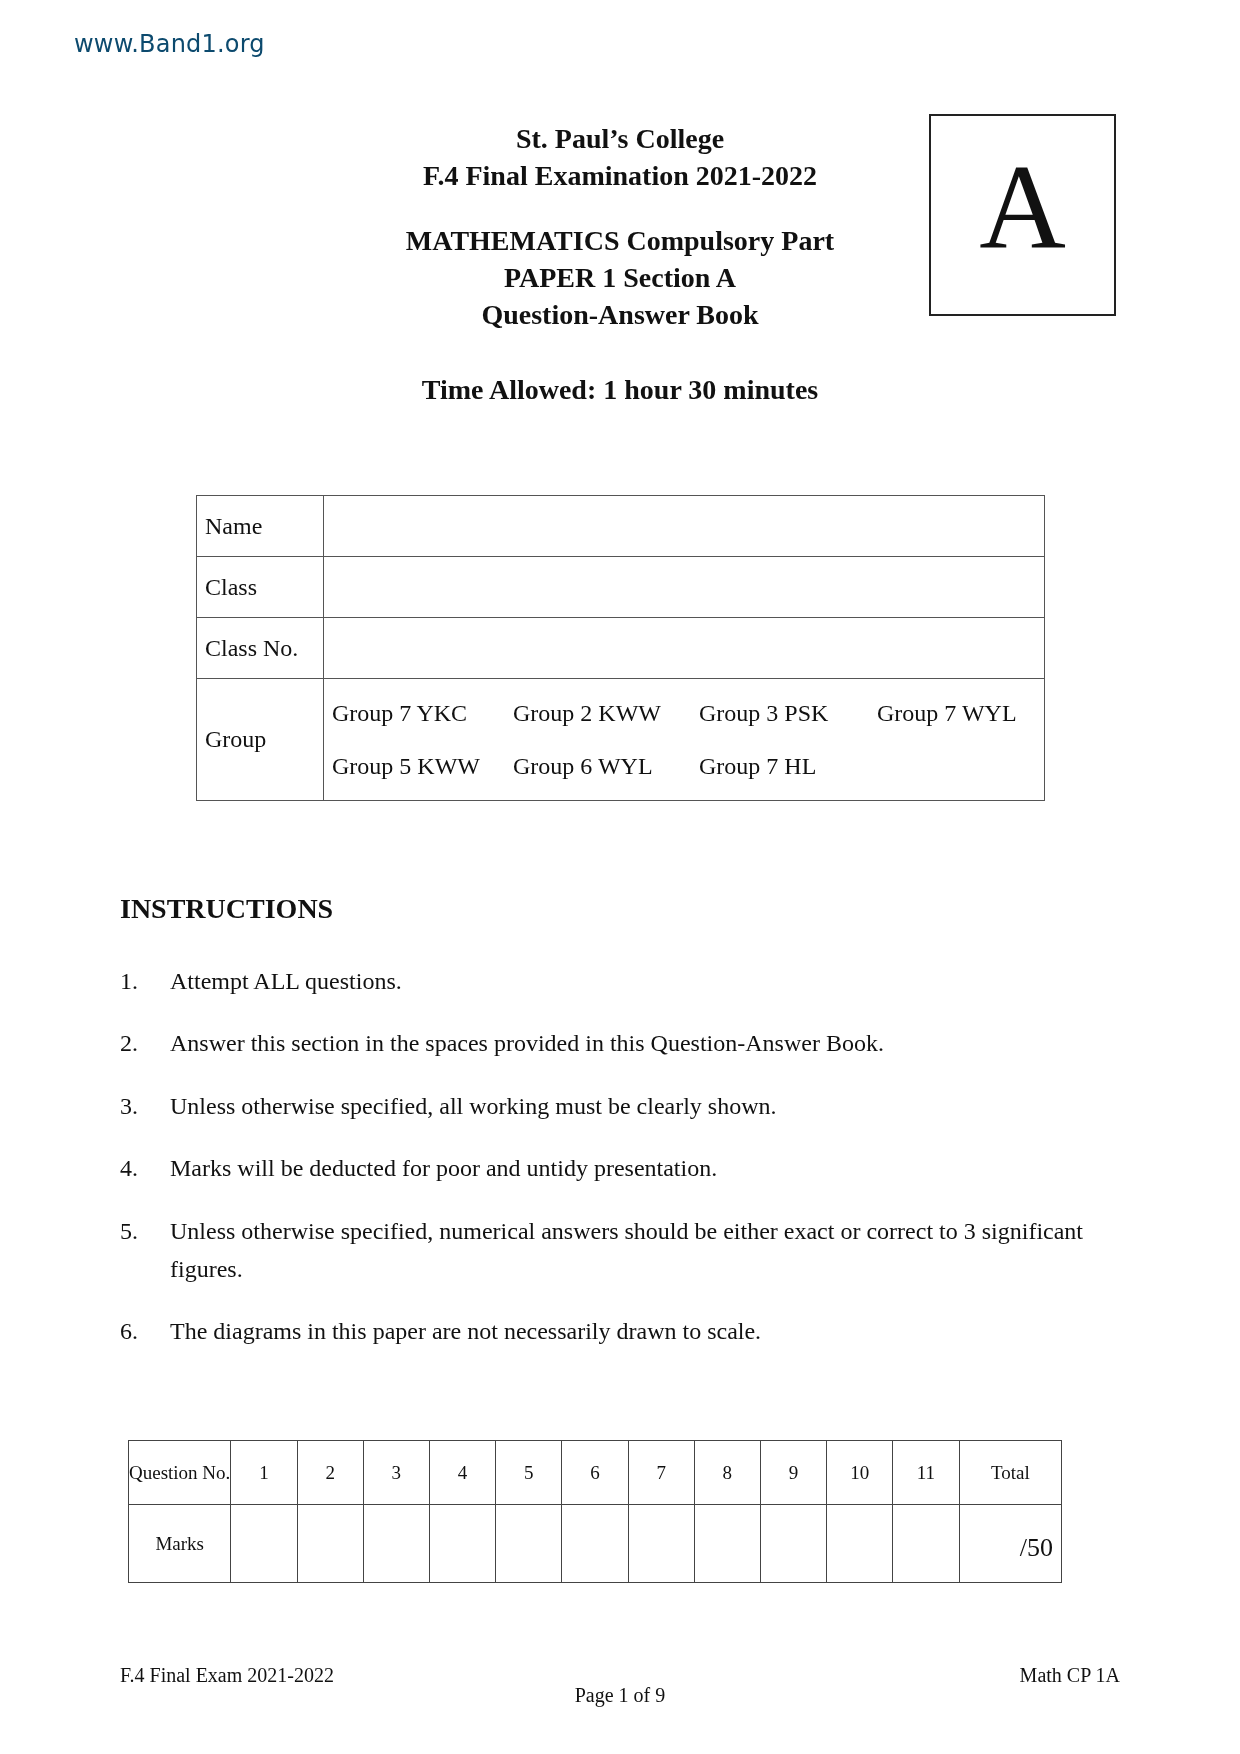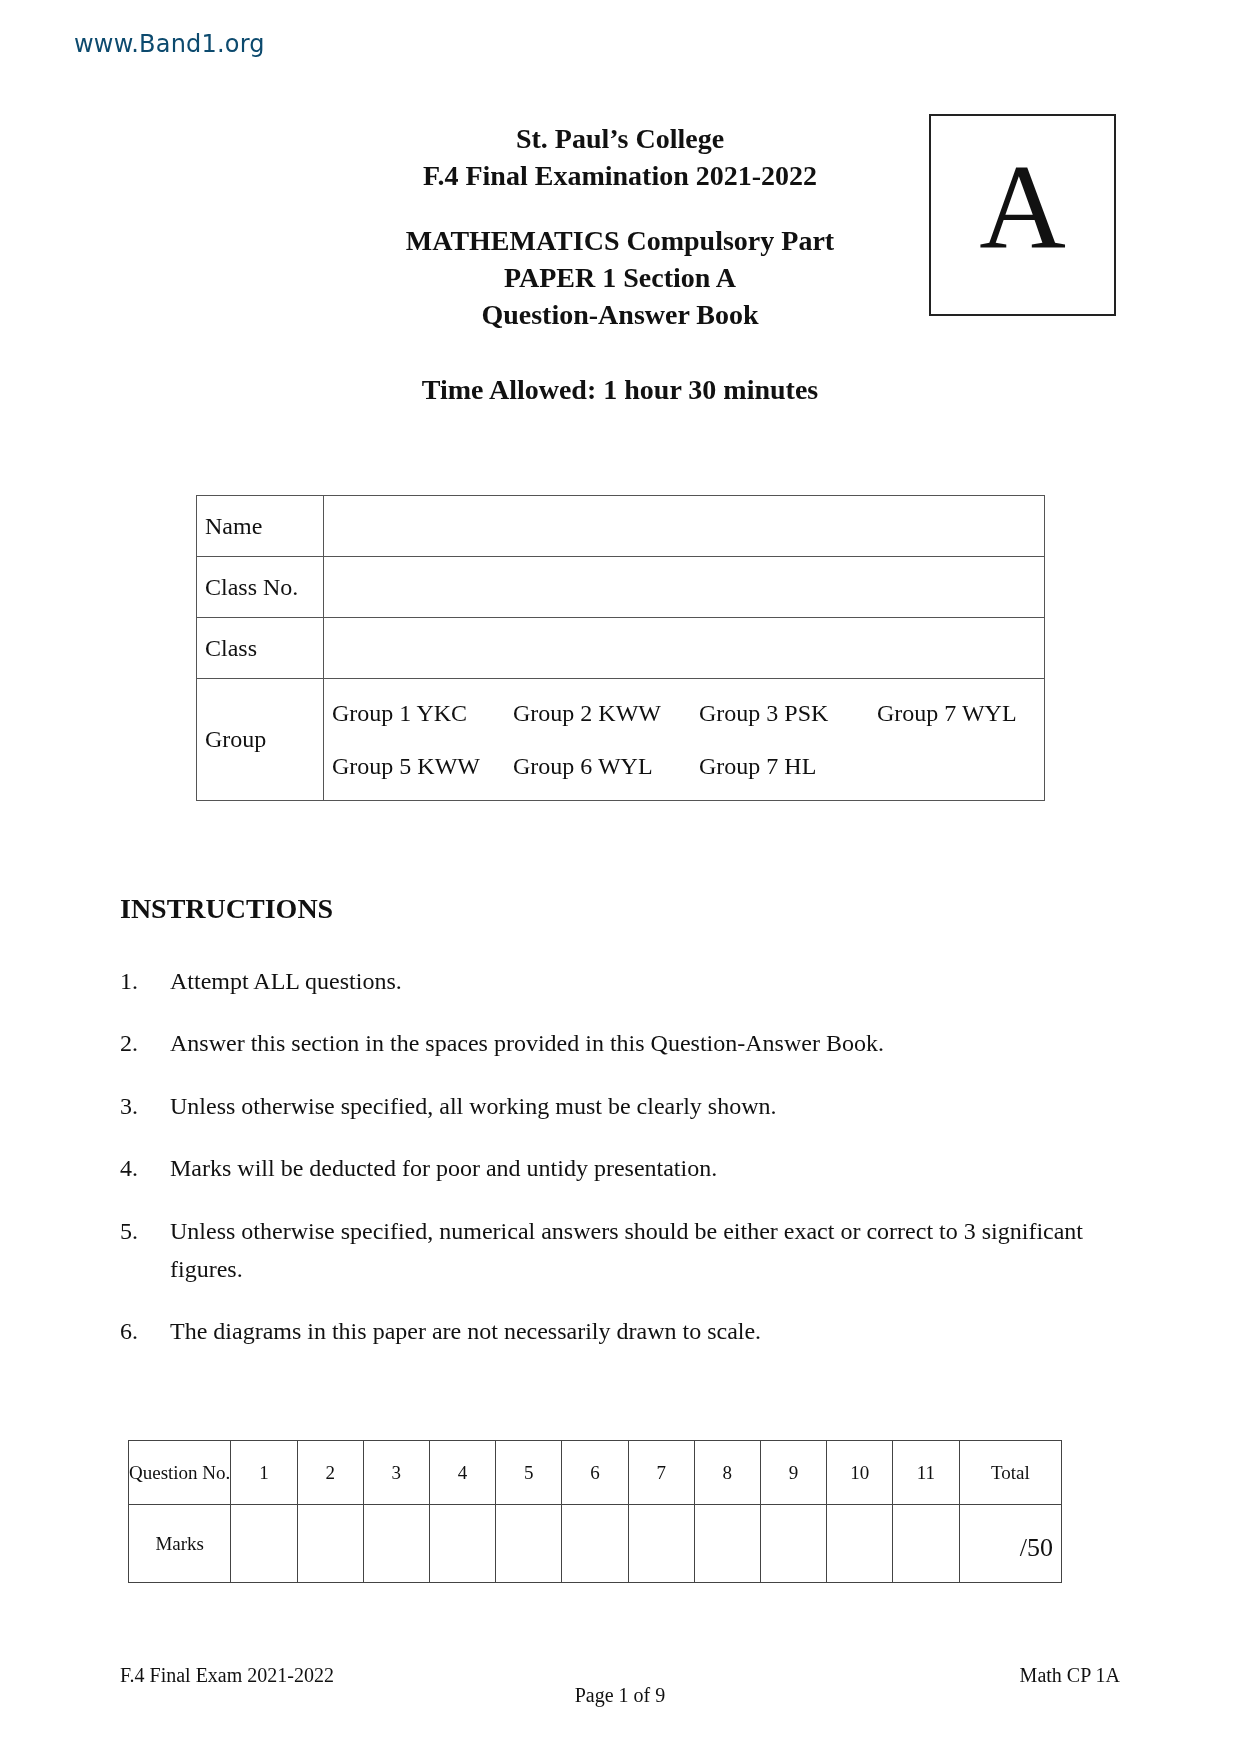--- a/index.html
+++ b/index.html
@@ -88,32 +88,32 @@
   <span>A</span>
 </div>
 
 <table class="abs info-table">
   <tbody>
       <tr class="r">
     <td class="label">Name</td>
     <td></td>
   </tr>
   <tr class="r">
-    <td class="label">Class No.</td>
+    <td class="label">Class</td>
     <td></td>
   </tr>
   <tr class="r">
-    <td class="label">Class</td>
+    <td class="label">Class No.</td>
     <td></td>
   </tr>
   <tr class="g">
     <td class="label">Group</td>
     <td>
       <div class="groups">
-        <span>Group 1 YKC</span>
+        <span>Group 7 YKC</span>
         <span>Group 2 KWW</span>
         <span>Group 3 PSK</span>
         <span>Group 7 WYL</span>
         <span>Group 5 KWW</span>
         <span>Group 6 WYL</span>
         <span>Group 7 HL</span>
       </div>
     </td>
   </tr>
 </tbody>

